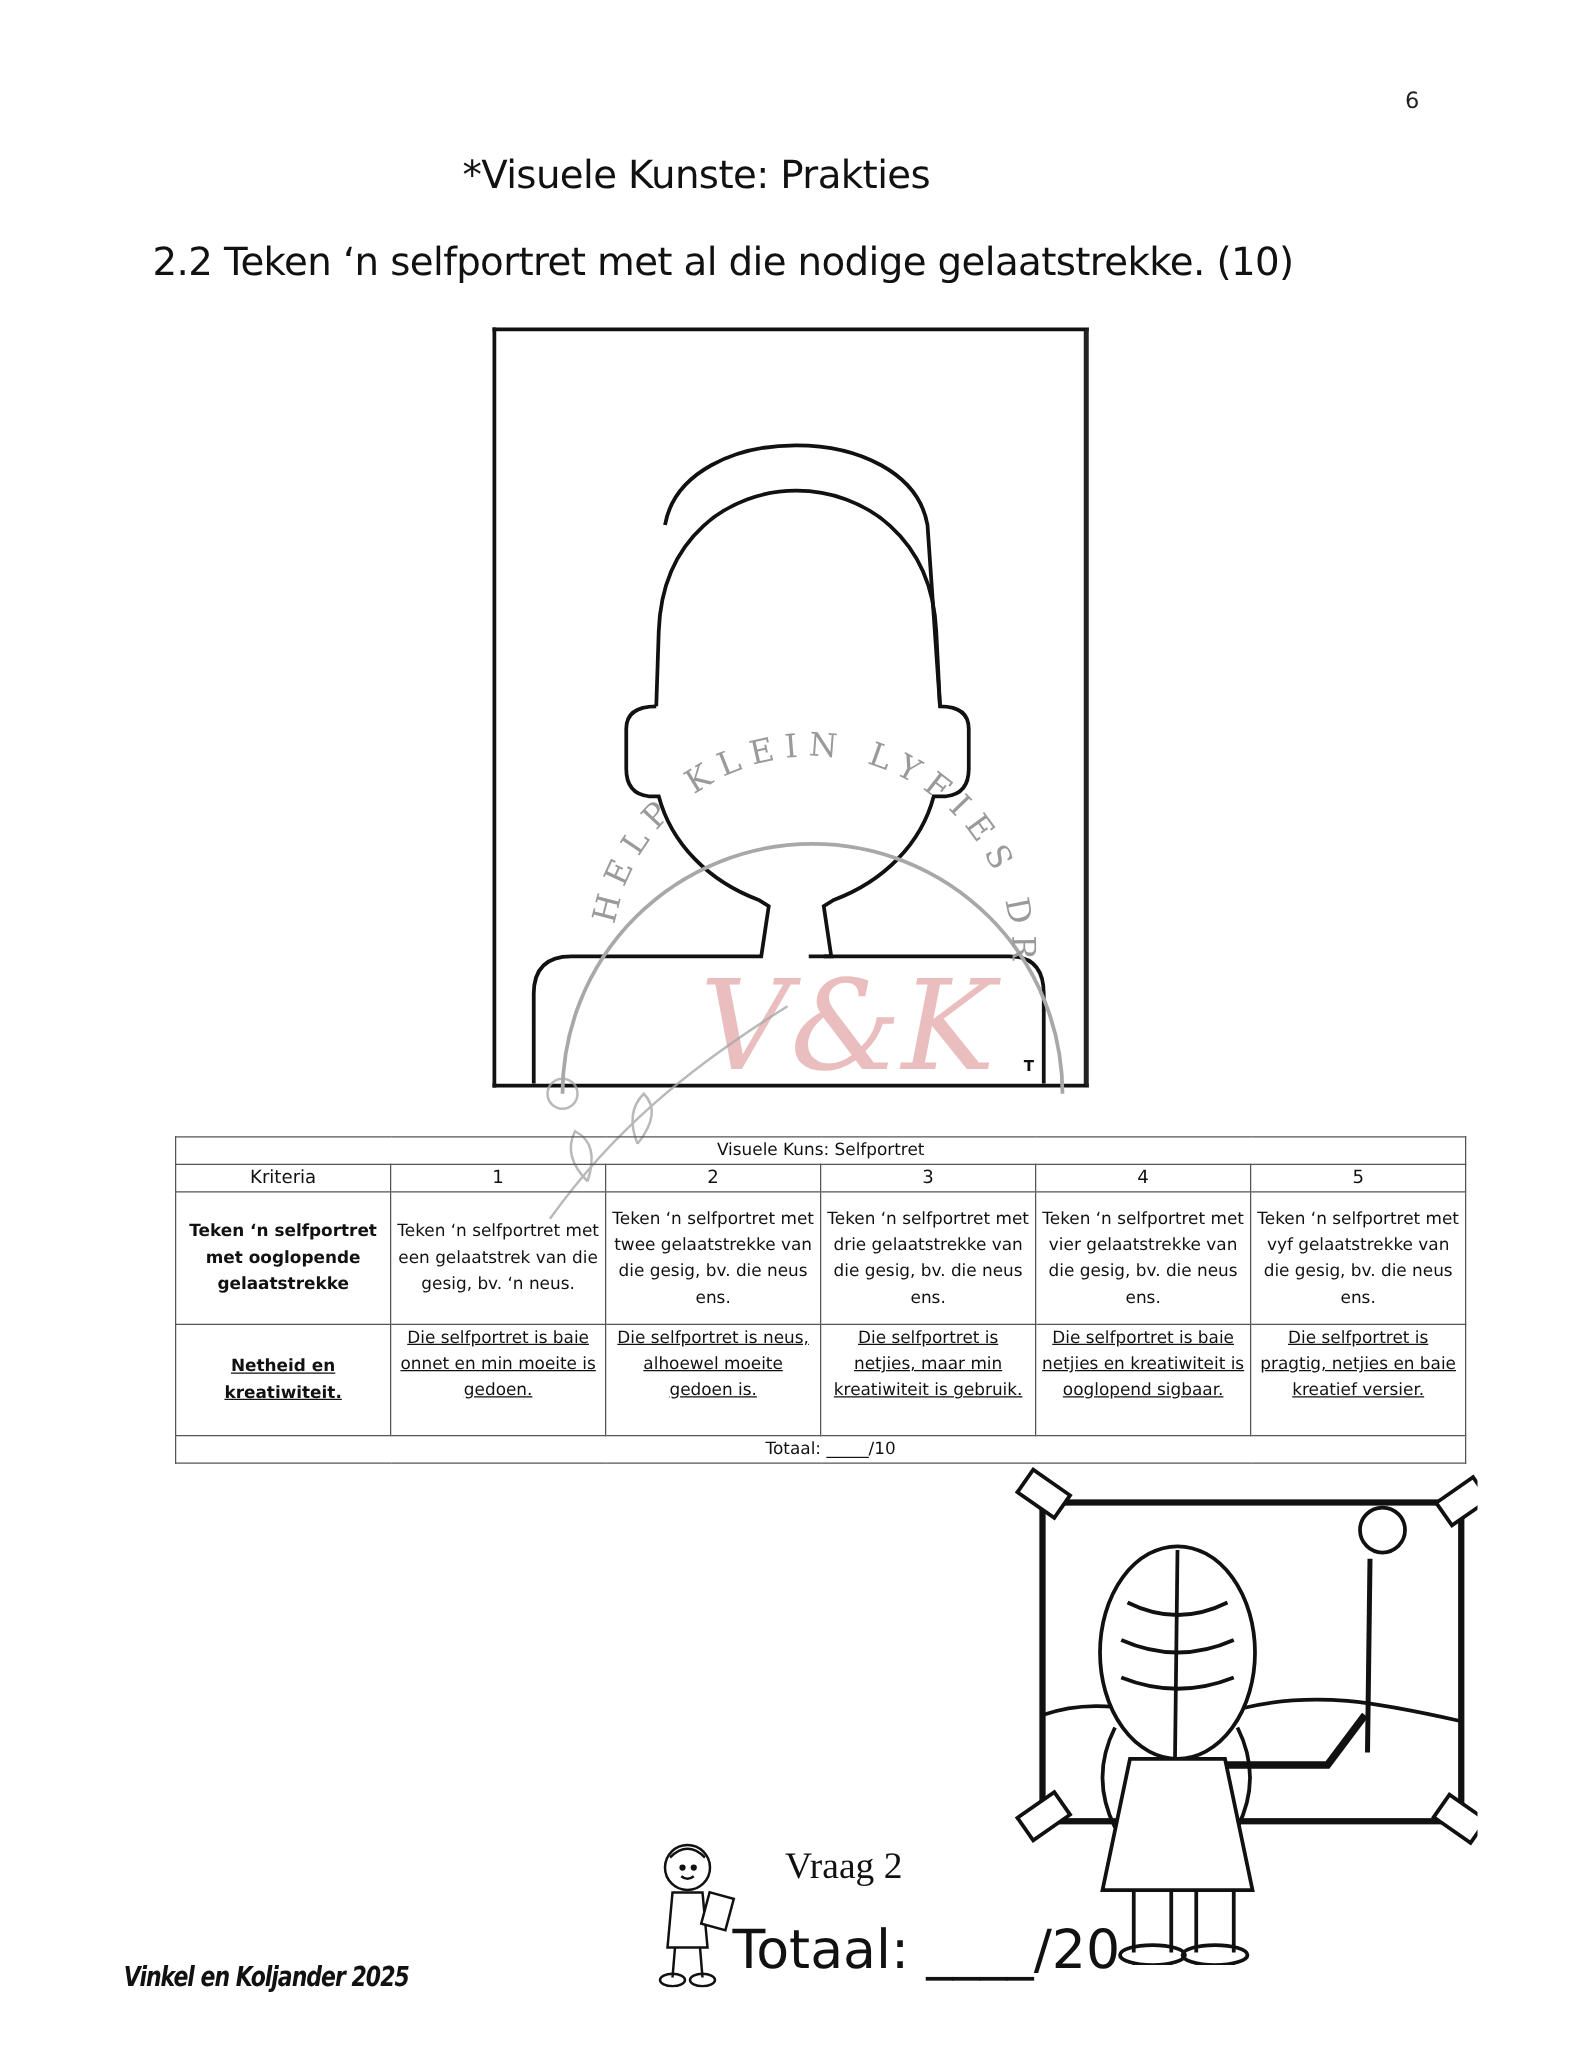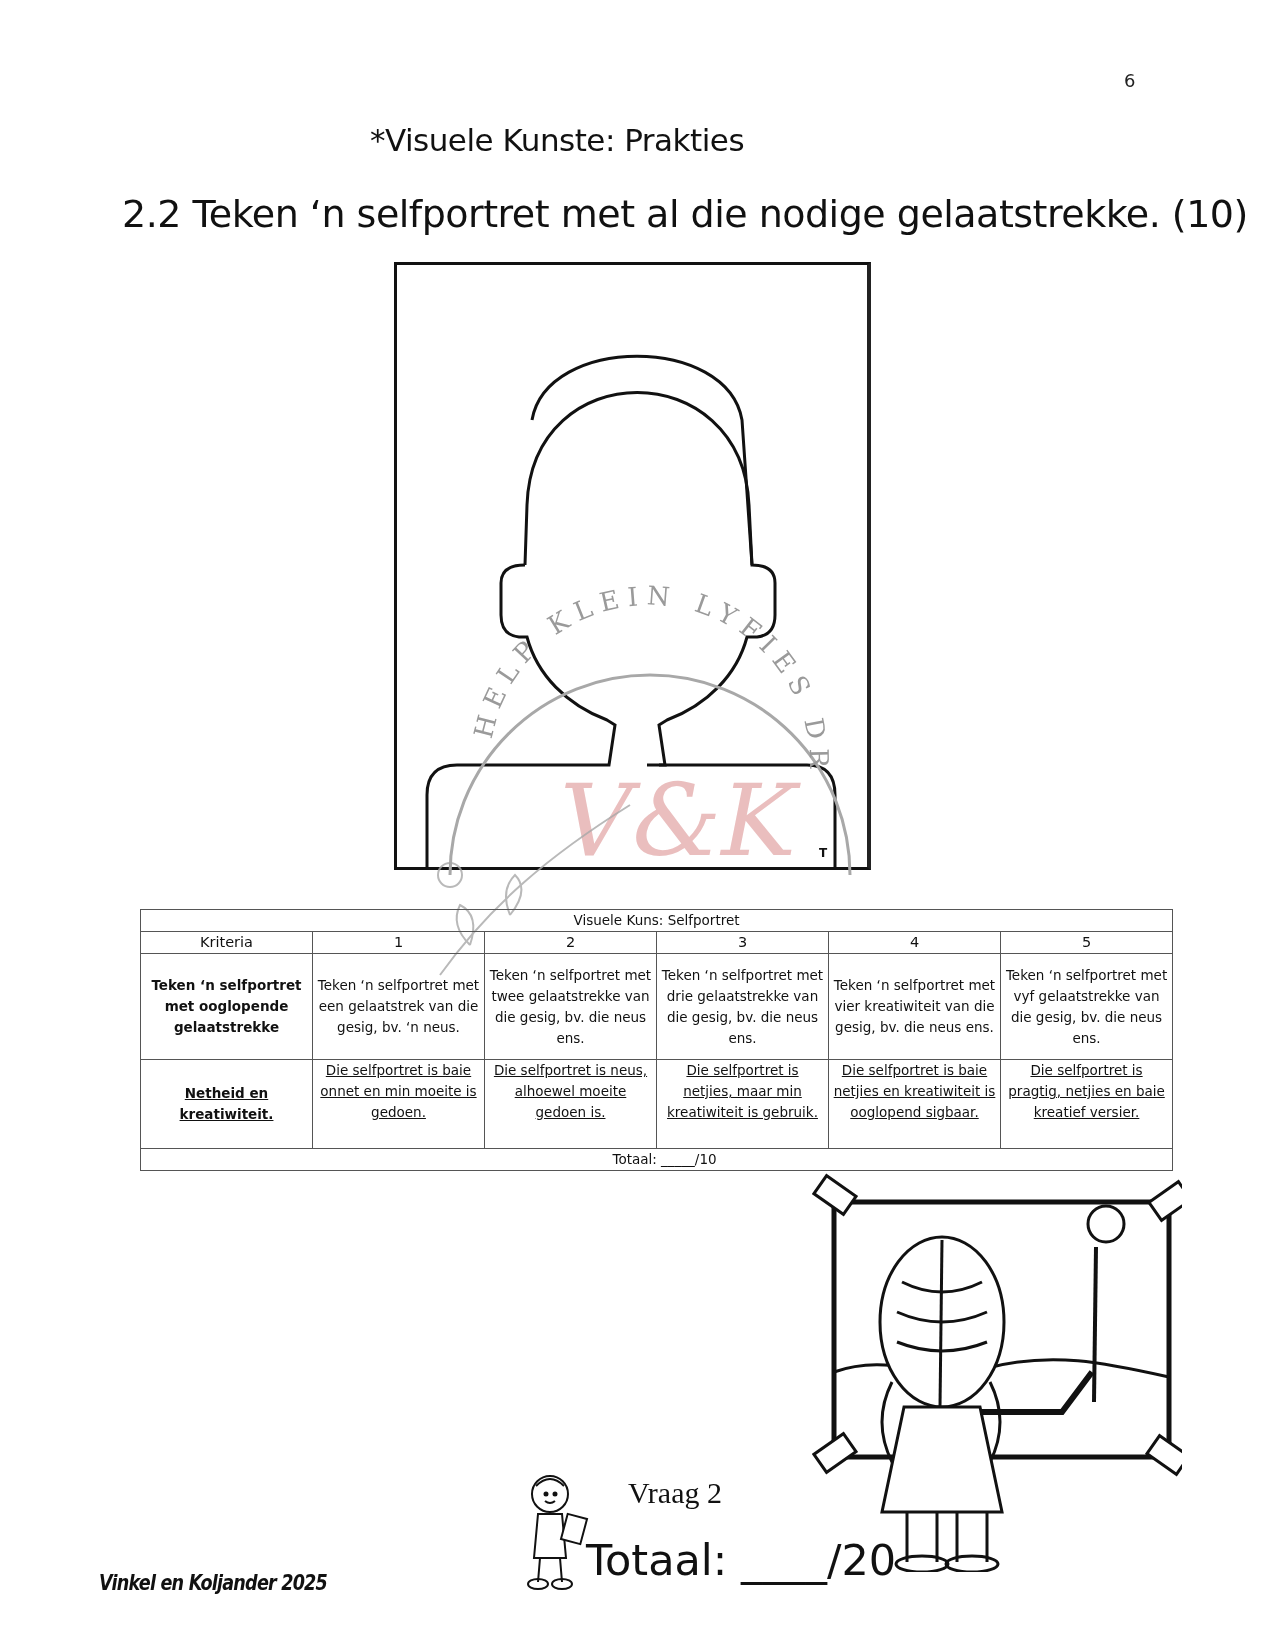--- a/index.html
+++ b/index.html
@@ -2,21 +2,21 @@
 <html><head>
 <meta charset="utf-8">
 <style>
   html,body{margin:0;padding:0;background:#ffffff;}
   body{width:1275px;height:1650px;position:relative;overflow:hidden;
        font-family:"DejaVu Sans", sans-serif;color:#111;}
   .abs{position:absolute;}
   #page-number{left:1124px;top:70px;font-size:18px;color:#222;}
   #section-title{left:0;width:1114px;top:122px;text-align:center;font-size:31px;
        letter-spacing:-0.5px;}
-  #question-text{left:122px;top:192px;font-size:38px;letter-spacing:-0.5px;}
+  #question-text{left:122px;top:192px;font-size:31px;letter-spacing:-0.5px;}
   #drawing-frame{left:394px;top:262px;width:470px;height:602px;border:3px solid #111;
        border-right:4px solid #222;background:#fff;}
   #drawing-frame svg{position:absolute;left:0;top:0;}
   #watermark{left:430px;top:575px;width:440px;height:420px;pointer-events:none;}
   table#rubric{position:absolute;left:140px;top:909px;width:1032px;border-collapse:collapse;
        font-size:13.5px;line-height:21px;table-layout:fixed;}
   #rubric td{border:1px solid #555;text-align:center;vertical-align:middle;padding:0 4px;}
   #rubric .caption-row td{height:21px;font-size:13.5px;text-align:center;}
   #rubric .hdr td{height:21px;font-size:14.5px;}
   #rubric .crit{font-weight:bold;}
@@ -87,21 +87,21 @@
     <td>2</td>
     <td>3</td>
     <td>4</td>
     <td>5</td>
   </tr>
   <tr class="r1">
     <td class="crit">Teken ‘n selfportret met ooglopende gelaatstrekke</td>
     <td>Teken ‘n selfportret met een gelaatstrek van die gesig, bv. ‘n neus.</td>
     <td>Teken ‘n selfportret met twee gelaatstrekke van die gesig, bv. die neus ens.</td>
     <td>Teken ‘n selfportret met drie gelaatstrekke van die gesig, bv. die neus ens.</td>
-    <td>Teken ‘n selfportret met vier kreatiwiteit van die gesig, bv. die neus ens.</td>
+    <td>Teken ‘n selfportret met vier gelaatstrekke van die gesig, bv. die neus ens.</td>
     <td>Teken ‘n selfportret met vyf gelaatstrekke van die gesig, bv. die neus ens.</td>
   </tr>
   <tr class="r2">
     <td class="crit" style="vertical-align:middle">Netheid en kreatiwiteit.</td>
     <td>Die selfportret is baie onnet en min moeite is gedoen.</td>
     <td>Die selfportret is neus, alhoewel moeite gedoen is.</td>
     <td>Die selfportret  is netjies, maar min kreatiwiteit is gebruik.</td>
     <td>Die selfportret is baie netjies en kreatiwiteit is ooglopend sigbaar.</td>
     <td>Die selfportret  is pragtig, netjies en baie kreatief versier.</td>
   </tr>

